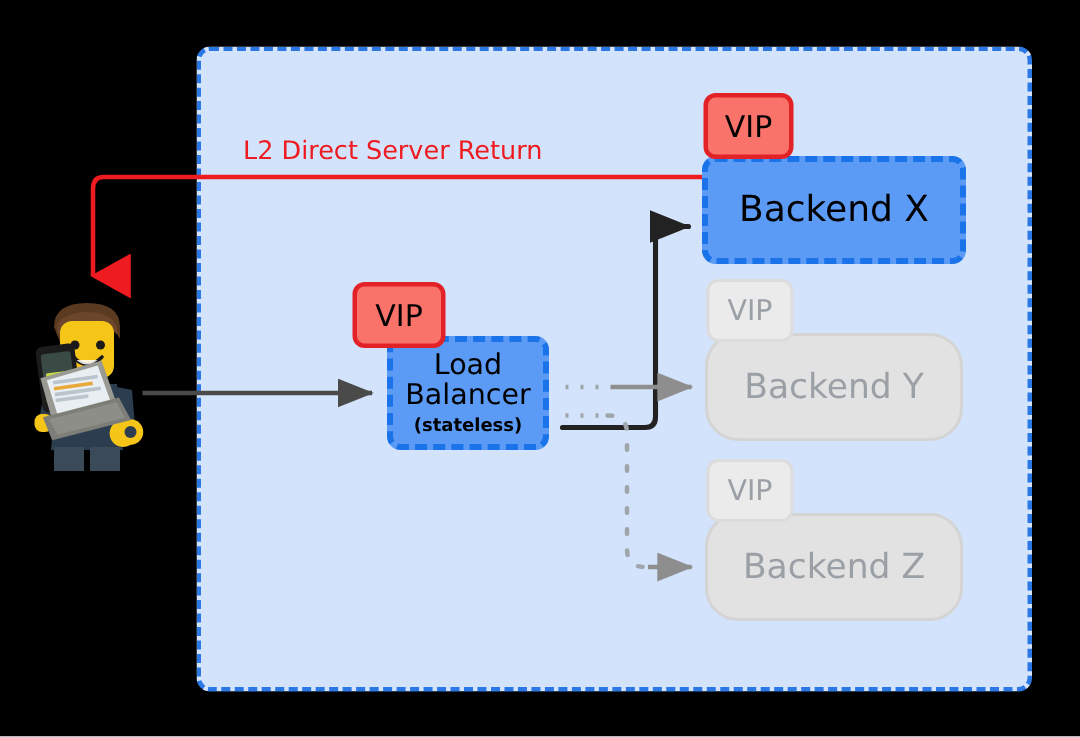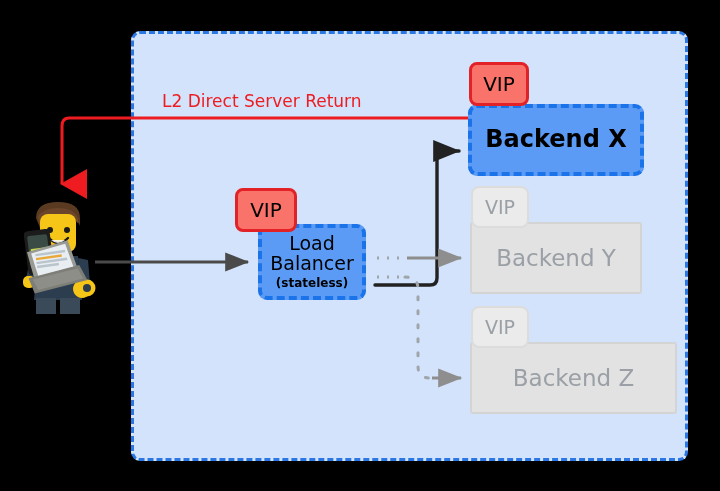--- a/index.html
+++ b/index.html
@@ -52,41 +52,41 @@
   }
   .node-active {
     background: #5b9bf5;
     border: 4px dashed #1a73e8;
     color: #000000;
   }
   .node-muted {
     background: #e2e2e2;
     border: 2px solid #d4d4d4;
     color: #9aa0a6;
-    border-radius: 3px;
+    border-radius: 22px;
   }
   .node-title {
     font-size: 22px;
     line-height: 1.05;
     font-weight: 400;
     white-space: pre-line;
   }
   .node-sub {
     font-size: 12px;
     font-weight: bold;
     margin-top: 3px;
   }
 
   #backend-x { left: 468px; top: 104px; width: 176px; height: 72px; }
-  #backend-x .node-title { font-size: 24px; font-weight: bold; }
+  #backend-x .node-title { font-size: 24px; }
   #load-balancer { left: 258px; top: 224px; width: 108px; height: 76px; }
   #load-balancer .node-title { font-size: 19px; }
   #backend-y { left: 470px; top: 222px; width: 172px; height: 72px; }
   #backend-y .node-title { font-size: 23px; }
-  #backend-z { left: 470px; top: 342px; width: 207px; height: 72px; }
+  #backend-z { left: 470px; top: 342px; width: 172px; height: 72px; }
   #backend-z .node-title { font-size: 23px; }
 
   
   .vip {
     position: absolute;
     box-sizing: border-box;
     display: flex;
     align-items: center;
     justify-content: center;
     border-radius: 8px;

